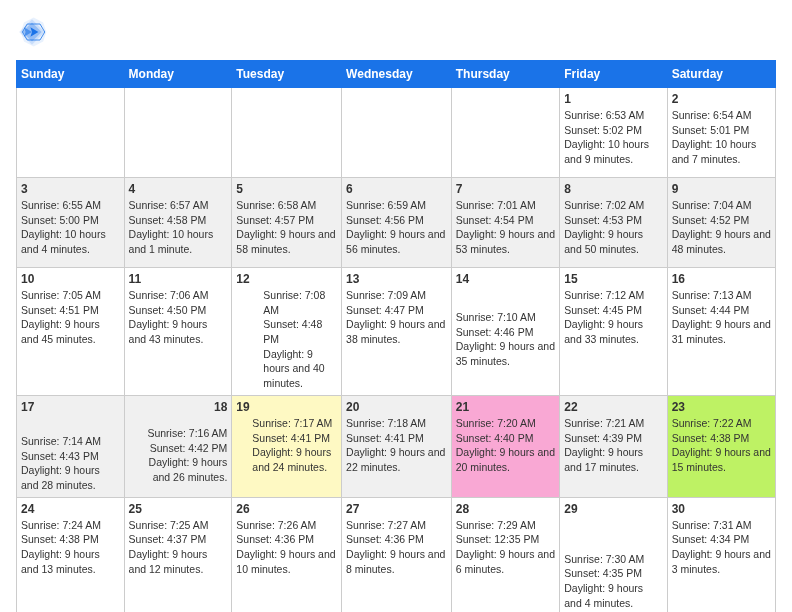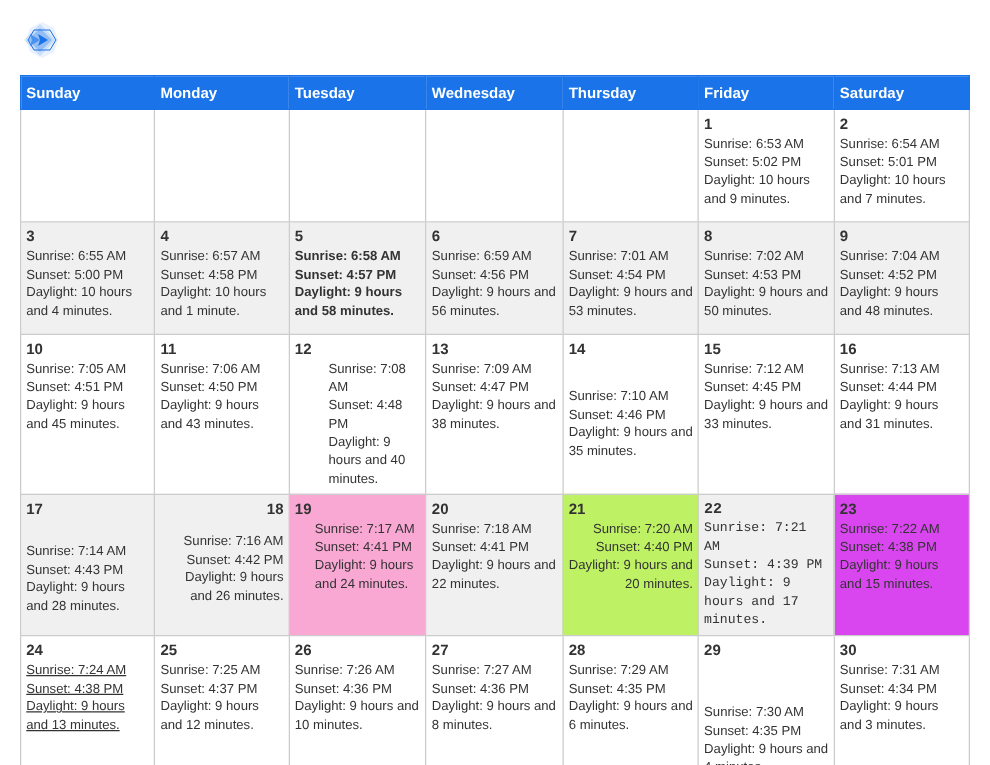--- a/index.html
+++ b/index.html
@@ -159,21 +159,21 @@
 Daylight: 10 hours and 4 minutes.</div>
         </td>
         <td style="background: rgb(240, 240, 240);">
           <div class="day-number">4</div>
           <div class="day-info" style="white-space: pre-line;">Sunrise: 6:57 AM
 Sunset: 4:58 PM
 Daylight: 10 hours and 1 minute.</div>
         </td>
         <td style="background: rgb(240, 240, 240);">
           <div class="day-number">5</div>
-          <div class="day-info" style="white-space: pre-line; font-weight: bold;">Sunrise: 6:58 AM
+          <div class="day-info" style="white-space: pre-line;">Sunrise: 6:58 AM
 Sunset: 4:57 PM
 Daylight: 9 hours and 58 minutes.</div>
         </td>
         <td style="background: rgb(240, 240, 240);">
           <div class="day-number">6</div>
           <div class="day-info" style="white-space: pre-line;">Sunrise: 6:59 AM
 Sunset: 4:56 PM
 Daylight: 9 hours and 56 minutes.</div>
         </td>
         <td style="background: rgb(240, 240, 240);">
@@ -245,55 +245,55 @@
           <div class="day-info" style="white-space: pre-line; margin-top: 20px;">Sunrise: 7:14 AM
 Sunset: 4:43 PM
 Daylight: 9 hours and 28 minutes.</div>
         </td>
         <td style="background: rgb(240, 240, 240); text-align: right;">
           <div class="day-number">18</div>
           <div class="day-info" style="white-space: pre-line; margin-top: 12px;">Sunrise: 7:16 AM
 Sunset: 4:42 PM
 Daylight: 9 hours and 26 minutes.</div>
         </td>
-        <td style="background: #f9a8d4;">
+        <td style="background: #fef9c3;">
           <div class="day-number">19</div>
           <div class="day-info" style="white-space: pre-line; margin-left: 16px;">Sunrise: 7:17 AM
 Sunset: 4:41 PM
 Daylight: 9 hours and 24 minutes.</div>
         </td>
         <td style="background: rgb(240, 240, 240);">
           <div class="day-number">20</div>
           <div class="day-info" style="white-space: pre-line;">Sunrise: 7:18 AM
 Sunset: 4:41 PM
 Daylight: 9 hours and 22 minutes.</div>
         </td>
-        <td style="background: #bef264;">
+        <td style="background: #f9a8d4;">
           <div class="day-number">21</div>
-          <div class="day-info" style="white-space: pre-line; text-align: right;">Sunrise: 7:20 AM
+          <div class="day-info" style="white-space: pre-line;">Sunrise: 7:20 AM
 Sunset: 4:40 PM
 Daylight: 9 hours and 20 minutes.</div>
         </td>
-        <td style="background: rgb(240, 240, 240); font-family: Liberation Mono, monospace;">
+        <td style="background: rgb(240, 240, 240);">
           <div class="day-number">22</div>
           <div class="day-info" style="white-space: pre-line;">Sunrise: 7:21 AM
 Sunset: 4:39 PM
 Daylight: 9 hours and 17 minutes.</div>
         </td>
-        <td style="background: #d946ef;">
+        <td style="background: #bef264;">
           <div class="day-number">23</div>
           <div class="day-info" style="white-space: pre-line;">Sunrise: 7:22 AM
 Sunset: 4:38 PM
 Daylight: 9 hours and 15 minutes.</div>
         </td>
       </tr>
       <tr>
         <td>
           <div class="day-number">24</div>
-          <div class="day-info" style="white-space: pre-line; text-decoration: underline;">Sunrise: 7:24 AM
+          <div class="day-info" style="white-space: pre-line;">Sunrise: 7:24 AM
 Sunset: 4:38 PM
 Daylight: 9 hours and 13 minutes.</div>
         </td>
         <td>
           <div class="day-number">25</div>
           <div class="day-info" style="white-space: pre-line;">Sunrise: 7:25 AM
 Sunset: 4:37 PM
 Daylight: 9 hours and 12 minutes.</div>
         </td>
         <td>
@@ -304,21 +304,21 @@
         </td>
         <td>
           <div class="day-number">27</div>
           <div class="day-info" style="white-space: pre-line;">Sunrise: 7:27 AM
 Sunset: 4:36 PM
 Daylight: 9 hours and 8 minutes.</div>
         </td>
         <td>
           <div class="day-number">28</div>
           <div class="day-info" style="white-space: pre-line;">Sunrise: 7:29 AM
-Sunset: 4:35 PM
+Sunset: 12:35 PM
 Daylight: 9 hours and 6 minutes.</div>
         </td>
         <td>
           <div class="day-number">29</div>
           <div class="day-info" style="white-space: pre-line; margin-top: 36px;">Sunrise: 7:30 AM
 Sunset: 4:35 PM
 Daylight: 9 hours and 4 minutes.</div>
         </td>
         <td>
           <div class="day-number">30</div>

